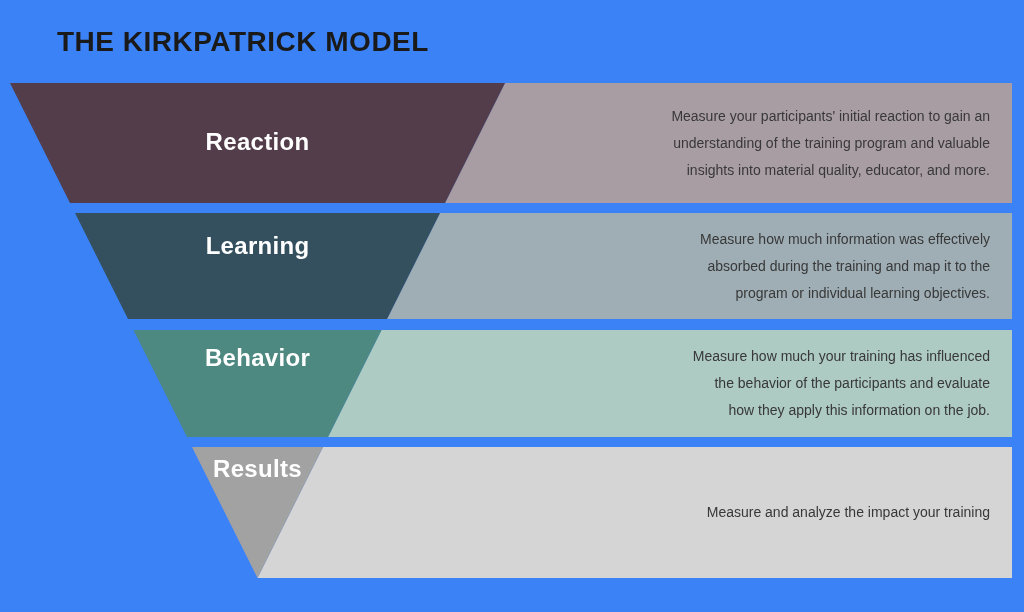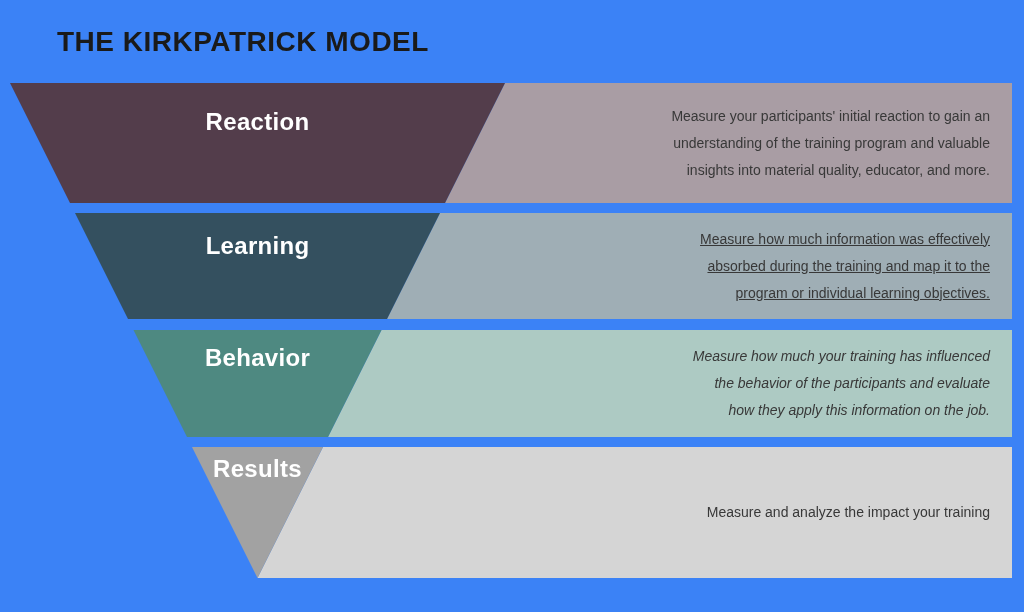--- a/index.html
+++ b/index.html
@@ -25,39 +25,39 @@
   }
   .level-label{
     position:absolute;
     left:107px;width:301px;
     text-align:center;
     color:#ffffff;
     font-size:24px;
     font-weight:700;
     letter-spacing:0.3px;
   }
-  .lbl-0{top:108px;}
+  .lbl-0{top:128px;}
   .lbl-1{top:232px;}
   .lbl-2{top:344px;}
   .lbl-3{top:455px;}
   .desc{
     position:absolute;
     right:34px;width:500px;
     display:flex;
     flex-direction:column;
     justify-content:center;
     align-items:flex-end;
     text-align:right;
     font-size:14px;
     line-height:27px;
     color:#383838;
   }
   .desc-0{top:83px;height:120px;}
-  .desc-1{top:213px;height:106px;text-decoration:underline;}
-  .desc-2{top:330px;height:107px;font-style:italic;}
+  .desc-1{top:213px;height:106px;}
+  .desc-2{top:330px;height:107px;}
   .desc-3{top:447px;height:131px;gap:10px;}
   .desc .line{white-space:nowrap;}
 </style>
 </head>
 <body>
 
 <div class="canvas">
 
   <div class="title">THE KIRKPATRICK MODEL</div>
 

